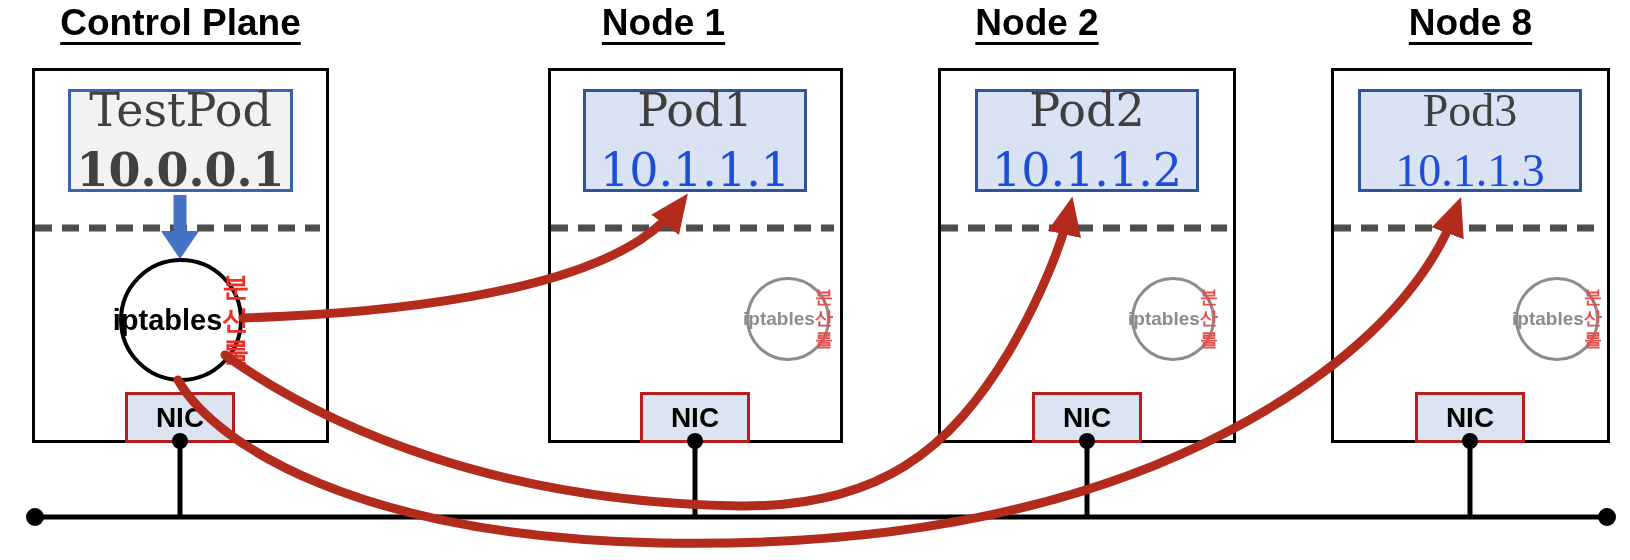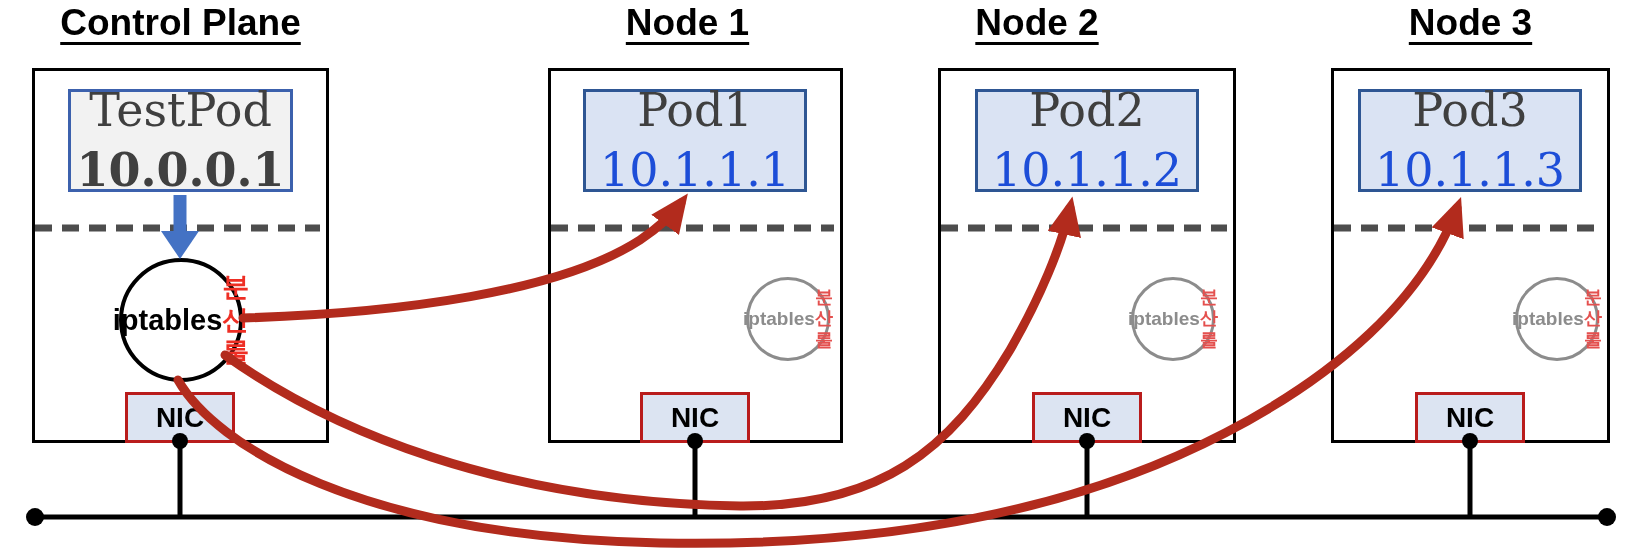--- a/index.html
+++ b/index.html
@@ -45,42 +45,42 @@
     font-size:28px;font-weight:bold;color:#000;z-index:2;
   }
   #overlay{position:absolute;left:0;top:0;z-index:4;pointer-events:none;}
 </style>
 </head>
 <body>
 
 <div id="stage">
 
   <div class="group-title" style="left:32px;width:297px;">Control Plane</div>
-  <div class="group-title" style="left:540px;width:295px;text-align:center;">Node 1</div>
+  <div class="group-title" style="left:516px;width:295px;text-align:center;">Node 1</div>
   <div class="group-title" style="left:888px;width:298px;">Node 2</div>
-  <div class="group-title" style="left:1331px;width:279px;">Node 3</div>
+  <div class="group-title" style="left:1331px;width:279px;">Node 8</div>
 
   <div class="machine-box" style="left:32px;width:291px;"></div>
   <div class="machine-box" style="left:548px;width:289px;"></div>
   <div class="machine-box" style="left:938px;width:292px;"></div>
   <div class="machine-box" style="left:1331px;width:273px;"></div>
 
   <div class="pod-box testpod" style="left:68px;width:219px;">
     <span class="pod-name">TestPod</span>
     <span class="pod-ip blue">10.0.0.1</span>
   </div>
   <div class="pod-box" style="left:583px;width:218px;">
     <span class="pod-name">Pod1</span>
     <span class="pod-ip">10.1.1.1</span>
   </div>
   <div class="pod-box" style="left:975px;width:218px;">
     <span class="pod-name">Pod2</span>
     <span class="pod-ip">10.1.1.2</span>
   </div>
-  <div class="pod-box" style="left:1358px;width:218px;">
+  <div class="pod-box" style="left:1358px;width:218px;font-family:Liberation Serif, serif;">
     <span class="pod-name">Pod3</span>
     <span class="pod-ip">10.1.1.3</span>
   </div>
 
   <div class="ipt-circle main">
     <span>iptables</span>
     <span class="rule-red">분산룰</span>
   </div>
   <div class="ipt-circle ghost" style="left:746px;">
     <span>iptables</span>

